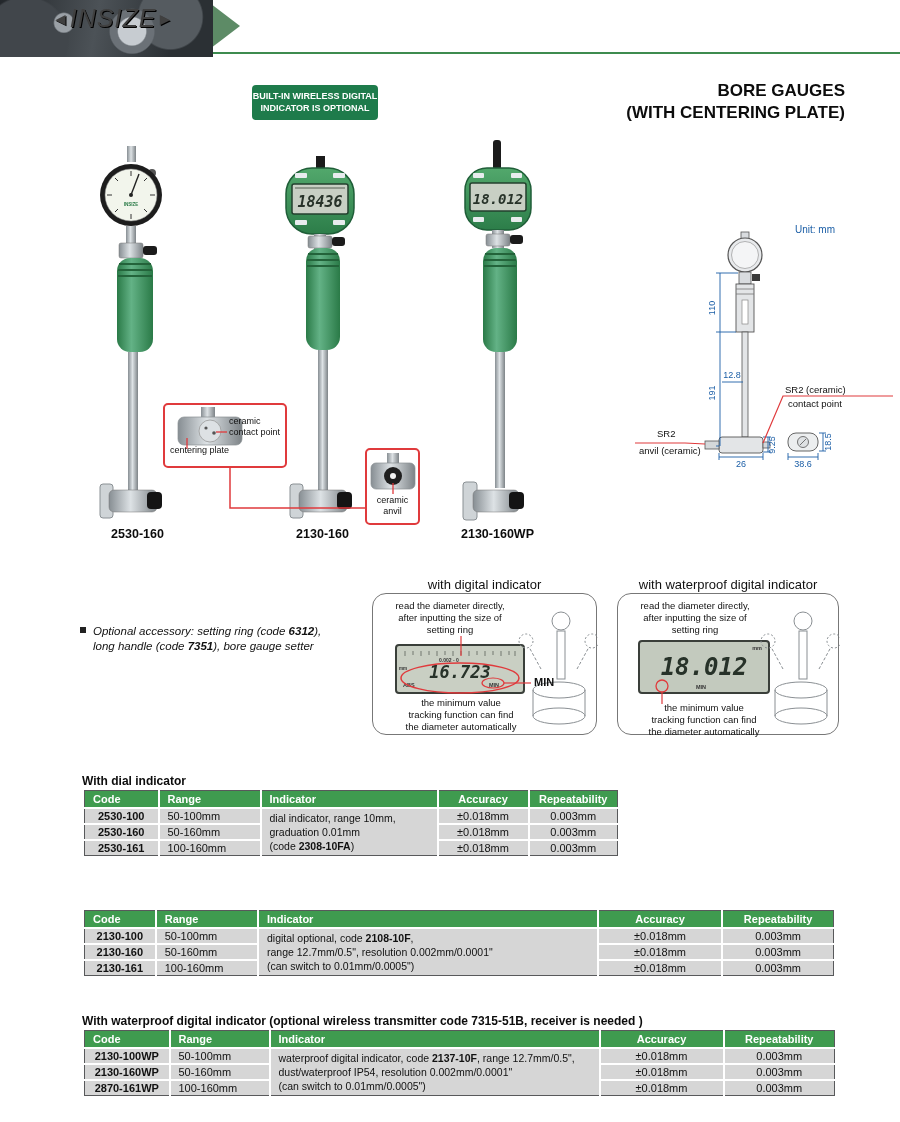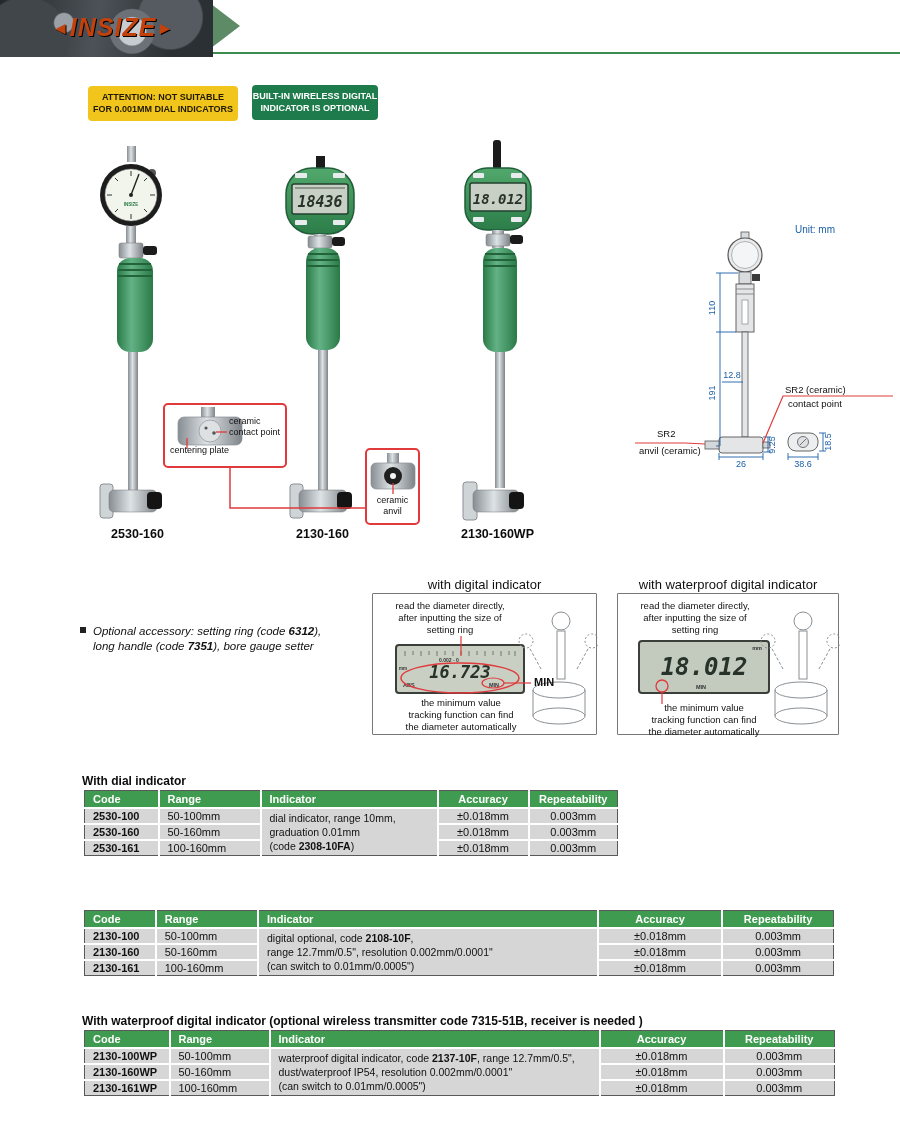--- a/index.html
+++ b/index.html
@@ -10,21 +10,21 @@
   
   .hdr-rule{position:absolute;left:0;top:52px;width:900px;height:2px;background:#3d8b4f;}
   .hdr-chevron{position:absolute;left:118px;top:0;width:122px;height:52px;background:#5d8b66;
       clip-path:polygon(0 0,72% 0,100% 50%,72% 100%,0 100%);}
   .hdr-photo{position:absolute;left:0;top:0;width:213px;height:57px;background:
       radial-gradient(circle at 30% 40%,#9aa0a6 0 6%,transparent 7%),
       radial-gradient(circle at 62% 55%,#c7ccd1 0 10%,#6b7177 11% 16%,transparent 17%),
       radial-gradient(circle at 80% 30%,#555b60 0 18%,transparent 19%),
       radial-gradient(circle at 12% 70%,#41464b 0 22%,transparent 23%),
       linear-gradient(100deg,#23272b,#4c5257 45%,#2b3034 80%);}
-  .hdr-logo{position:absolute;left:52px;top:13px;color:#c2410c;font-style:italic;font-weight:bold;
+  .hdr-logo{position:absolute;left:52px;top:4px;color:#404040;font-style:italic;font-weight:normal;
       font-size:25px;letter-spacing:1px;z-index:3;text-shadow:1px 1px 0 #000;}
   .hdr-logo .arr{font-size:17px;vertical-align:2px;}
 
   
   .badge{position:absolute;border-radius:4px;text-align:center;font-weight:bold;
       font-size:9px;line-height:12px;padding-top:5px;box-sizing:border-box;}
   .badge-yellow{left:88px;top:86px;width:150px;height:35px;background:#f2c51d;color:#201a00;}
   .badge-green{left:252px;top:85px;width:126px;height:35px;background:#1e7b4b;color:#fff;}
   .page-title{position:absolute;right:55px;top:80px;text-align:right;font-weight:bold;
       font-size:17px;line-height:22px;color:#0c0c0c;}
@@ -35,21 +35,21 @@
   
   .callout{position:absolute;border:2px solid #e03a3c;border-radius:5px;background:#fff;box-sizing:border-box;}
   .callout-txt{font-size:9px;color:#111;line-height:10.5px;}
 
   
   svg text{font-family:"Liberation Sans",sans-serif;}
   .dim{fill:#1b5ea6;font-size:9px;}
   .dlab{fill:#111;font-size:9.5px;}
 
   
-  .ibox{position:absolute;border:1.5px solid #777;border-radius:1px;background:#fff;box-sizing:border-box;}
+  .ibox{position:absolute;border:1.5px solid #777;border-radius:14px;background:#fff;box-sizing:border-box;}
   .ibox-h{position:absolute;font-size:13px;color:#111;text-align:center;}
   .itxt{position:absolute;font-size:9.5px;line-height:12px;text-align:center;color:#111;}
   .lcd{position:absolute;background:#c9cfc3;border:2px solid #3a3f3a;border-radius:4px;box-sizing:border-box;}
   .lcd-val{font-family:"DejaVu Sans Mono",monospace;font-style:italic;font-weight:bold;color:#273229;}
   .lcd-small{position:absolute;font-size:5.5px;color:#333;font-weight:bold;}
   .min-lab{position:absolute;font-size:11px;font-weight:bold;color:#111;}
 
   
   .note{position:absolute;left:80px;top:624px;font-size:11.5px;line-height:15px;color:#111;font-style:italic;}
   .note b{font-weight:bold;}
@@ -57,21 +57,21 @@
 
   
   .tbl-title{position:absolute;font-size:12px;font-weight:bold;color:#0c0c0c;}
   table.spec{border-collapse:collapse;table-layout:fixed;border:1px solid #58595b;}
   table.spec th{background:#3f9b4f;color:#fff;font-size:11px;font-weight:bold;text-align:left;
       padding:1px 8px;height:14px;border-left:2px solid #fff;}
   table.spec th:first-child{border-left:none;}
   table.spec td{background:#d6d6d6;font-size:11px;color:#111;padding:1px 8px;
       border-left:2px solid #fff;border-top:2px solid #fff;}
   table.spec td:first-child{border-left:none;}
-  table.spec .code{font-weight:bold;}
+  table.spec .code{font-weight:bold;text-align:center;}
   table.spec .ctr{text-align:center;}
   table.spec td.ind{vertical-align:middle;font-size:10.5px;line-height:14px;}
   .t1{position:absolute;left:84px;top:790px;}
   .t2{position:absolute;left:84px;top:910px;}
   .t3{position:absolute;left:84px;top:1030px;}
 </style>
 </head>
 <body>
 
 <div class="page">
@@ -93,29 +93,29 @@
           <stop offset="1" stop-color="#2c7d49"></stop>
       </linearGradient>
     </defs>
   </svg>
 
   <div class="hdr-rule"></div>
   <div class="hdr-chevron"></div>
   <div class="hdr-photo"></div>
   <div class="hdr-logo"><span class="arr">◄</span><span>INSIZE</span><span class="arr">►</span></div>
 
-  <div class="badge badge-yellow">
-    <div>ATTENTION: NOT SUITABLE</div>
-    <div>FOR 0.001MM DIAL INDICATORS</div>
-  </div>
   <div class="badge badge-green">
     <div>BUILT-IN WIRELESS DIGITAL</div>
     <div>INDICATOR IS OPTIONAL</div>
   </div>
 
+  <div class="page-title">
+    <div>BORE GAUGES</div>
+    <div>(WITH CENTERING PLATE)</div>
+  </div>
 
   <svg class="abs" style="left:55px;top:140px" width="165" height="385">
     <rect x="72" y="6" width="9" height="16" fill="url(#metal)"></rect>
     <circle cx="97" cy="33" r="4" fill="#555"></circle>
     <circle cx="76" cy="55" r="31" fill="#1d1d1d"></circle>
     <circle cx="76" cy="55" r="26" fill="#f2f5ec" stroke="#888" stroke-width="0.5"></circle>
     <g stroke="#333" stroke-width="1">
       <line x1="76" y1="31" x2="76" y2="36"></line>
         <line x1="76" y1="74" x2="76" y2="79"></line>
       <line x1="52" y1="55" x2="57" y2="55"></line>
@@ -488,21 +488,21 @@
         <td class="ctr">±0.018mm</td>
         <td class="ctr">0.003mm</td>
       </tr>
       <tr>
         <td class="code">2130-160WP</td>
         <td>50-160mm</td>
         <td class="ctr">±0.018mm</td>
         <td class="ctr">0.003mm</td>
       </tr>
       <tr>
-        <td class="code">2130-161WP</td>
+        <td class="code">2870-161WP</td>
         <td>100-160mm</td>
         <td class="ctr">±0.018mm</td>
         <td class="ctr">0.003mm</td>
       </tr>
     </tbody>
       </table>
   </div>
 
 </div>
 

